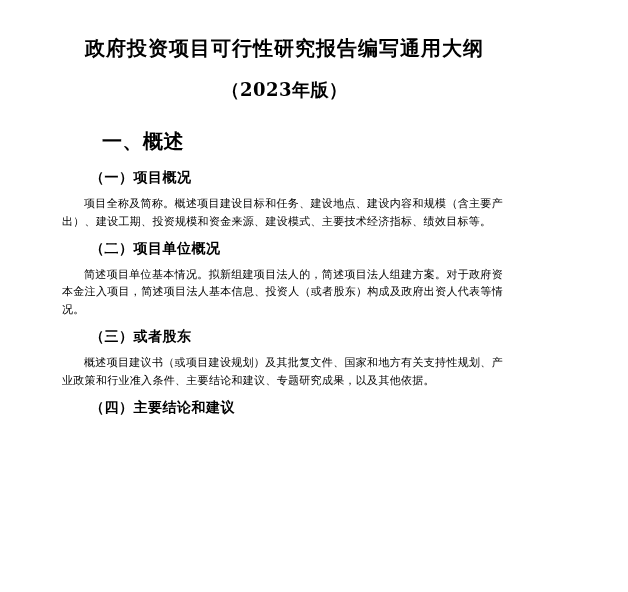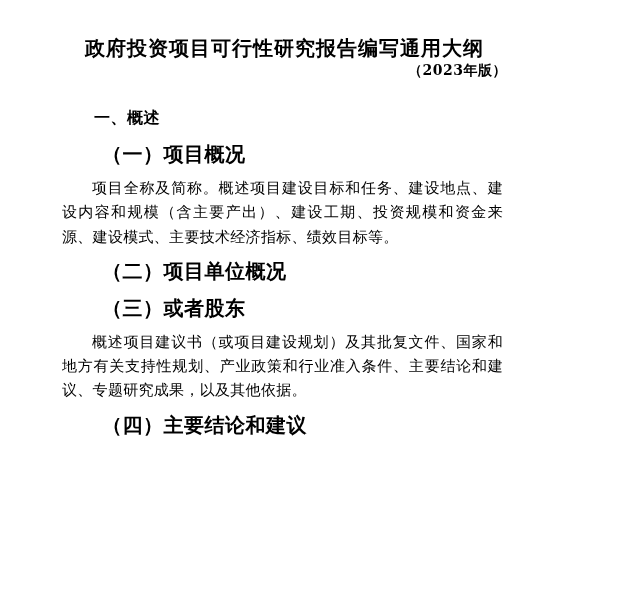--- a/index.html
+++ b/index.html
@@ -25,50 +25,51 @@
     text-align: center;
     font-size: 20px;
     font-weight: bold;
     letter-spacing: 1px;
     margin-top: 16px;
     margin-bottom: 0;
     line-height: 1.4;
     font-family: "DejaVu Serif", "Liberation Serif", serif;
   }
   .doc-subtitle {
-    text-align: right;
-    font-size: 14px;
+    text-align: center;
+    font-size: 18px;
     font-weight: bold;
+    margin-top: 16px;
     margin-bottom: 0;
     letter-spacing: 0.5px;
     font-family: "DejaVu Serif", "Liberation Serif", serif;
   }
   .body-area {
     margin-top: 26px;
   }
   .h1 {
-    font-size: 16px;
+    font-size: 20px;
     font-weight: bold;
     text-indent: 2em;
     margin: 0 0 9px 0;
     line-height: 1.5;
     letter-spacing: 0.5px;
-    font-family: Liberation Sans, sans-serif;
+    font-family: Liberation Mono, monospace;
   }
   .h2 {
-    font-size: 20px;
+    font-size: 14px;
     font-weight: bold;
     text-indent: 2em;
     margin: 0 0 7px 0;
     line-height: 1.5;
     letter-spacing: 0.5px;
     font-family: "DejaVu Serif", "Liberation Serif", serif;
   }
   .para {
-    font-size: 15px;
+    font-size: 11px;
     text-indent: 2em;
     margin: 0 4px 7px 0;
     line-height: 1.62;
     letter-spacing: 0.3px;
     text-align: justify;
     font-family: "DejaVu Serif", "Liberation Serif", serif;
   }
 </style>
 </head>
 <body>
@@ -79,20 +80,21 @@
   <div class="doc-subtitle">（2023年版）</div>
 
   <div class="body-area">
 
     <div class="h1">一、概述</div>
 
     <div class="h2">（一）项目概况</div>
     <div class="para">项目全称及简称。概述项目建设目标和任务、建设地点、建设内容和规模（含主要产出）、建设工期、投资规模和资金来源、建设模式、主要技术经济指标、绩效目标等。</div>
 
     <div class="h2">（二）项目单位概况</div>
+    <div class="para">简述项目单位基本情况。拟新组建项目法人的，简述项目法人组建方案。对于政府资本金注入项目，简述项目法人基本信息、投资人（或者股东）构成及政府出资人代表等情况。</div>
 
     <div class="h2">（三）或者股东</div>
     <div class="para">概述项目建议书（或项目建设规划）及其批复文件、国家和地方有关支持性规划、产业政策和行业准入条件、主要结论和建议、专题研究成果，以及其他依据。</div>
 
     <div class="h2">（四）主要结论和建议</div>
 
 
   </div>
 </div>
 

